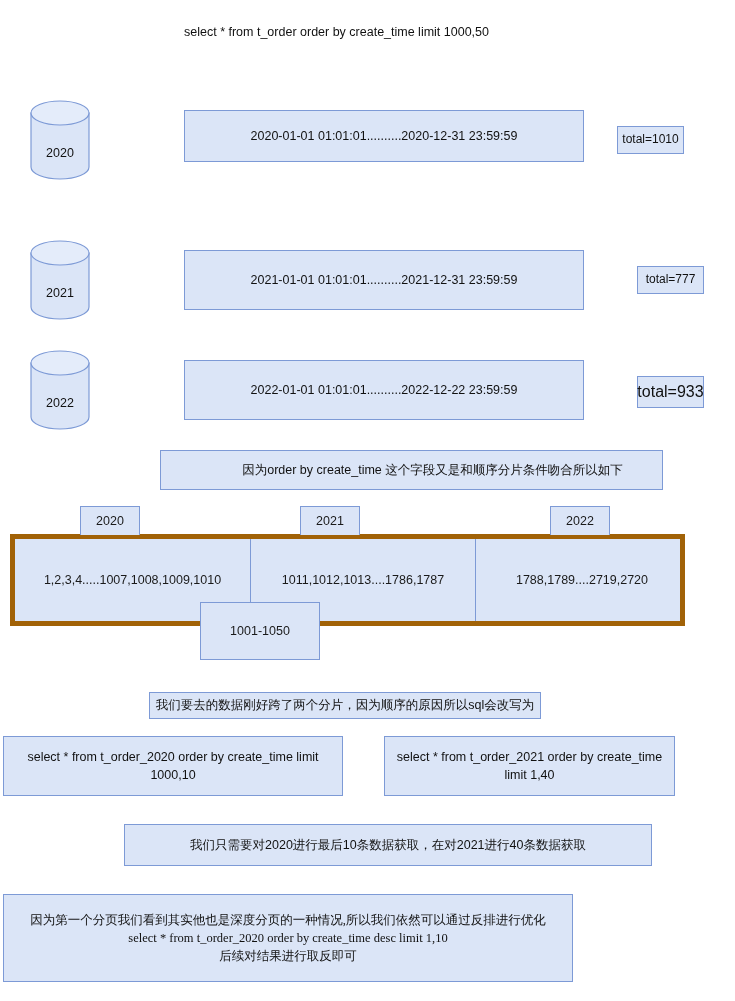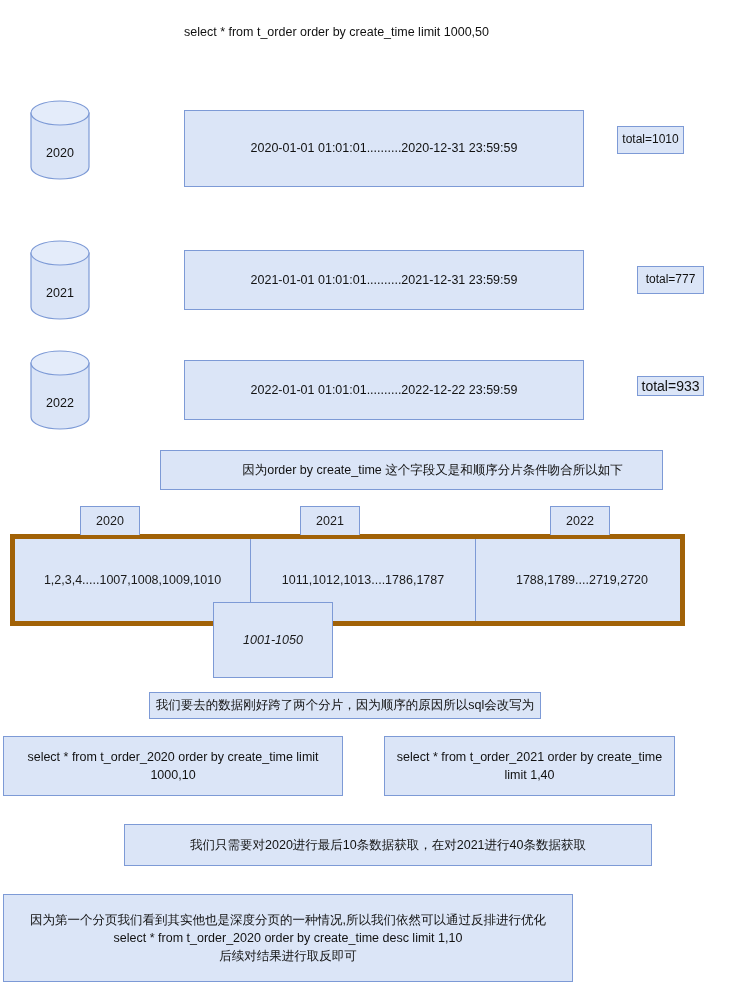--- a/index.html
+++ b/index.html
@@ -87,36 +87,36 @@
   .overlap {
     background: #dbe5f7;
     border: 1px solid #7d9ad6;
     display: flex;
     align-items: center;
     justify-content: center;
     font-size: 12.5px;
     z-index: 4;
   }
   .multiline { flex-direction: column; }
-  .multiline > div { width: 100%; }
+  .multiline > div { width: 100%; font-family: Liberation Serif, serif; }
 </style>
 </head>
 <body>
 
 <div class="abs title" style="left:184px; top:25px;">select * from t_order order by create_time limit 1000,50</div>
 
 <div class="cyl abs" style="left:30px; top:100px; width:60px; height:80px;">
   <svg width="60" height="80" viewBox="0 0 60 80" aria-hidden="true">
     <path d="M1,13 L1,67 A29,12 0 0 0 59,67 L59,13 Z" fill="#dbe5f7" stroke="#7d9ad6" stroke-width="1.2"></path>
     <ellipse cx="30" cy="13" rx="29" ry="12" fill="#e4ecfa" stroke="#7d9ad6" stroke-width="1.2"></ellipse>
   </svg>
   <span class="cyl-label" style="top:46px;">2020</span>
 </div>
 
-<div class="abs box" style="left:184px; top:110px; width:400px; height:77px;">2020-01-01 01:01:01..........2020-12-31 23:59:59</div>
+<div class="abs box" style="left:184px; top:110px; width:400px; height:52px;">2020-01-01 01:01:01..........2020-12-31 23:59:59</div>
 
 <div class="abs box" style="left:617px; top:126px; width:67px; height:28px; font-size:12px;">total=1010</div>
 
 <div class="cyl abs" style="left:30px; top:240px; width:60px; height:80px;">
   <svg width="60" height="80" viewBox="0 0 60 80" aria-hidden="true">
     <path d="M1,13 L1,67 A29,12 0 0 0 59,67 L59,13 Z" fill="#dbe5f7" stroke="#7d9ad6" stroke-width="1.2"></path>
     <ellipse cx="30" cy="13" rx="29" ry="12" fill="#e4ecfa" stroke="#7d9ad6" stroke-width="1.2"></ellipse>
   </svg>
   <span class="cyl-label" style="top:46px;">2021</span>
 </div>
@@ -128,37 +128,37 @@
 <div class="cyl abs" style="left:30px; top:350px; width:60px; height:80px;">
   <svg width="60" height="80" viewBox="0 0 60 80" aria-hidden="true">
     <path d="M1,13 L1,67 A29,12 0 0 0 59,67 L59,13 Z" fill="#dbe5f7" stroke="#7d9ad6" stroke-width="1.2"></path>
     <ellipse cx="30" cy="13" rx="29" ry="12" fill="#e4ecfa" stroke="#7d9ad6" stroke-width="1.2"></ellipse>
   </svg>
   <span class="cyl-label" style="top:46px;">2022</span>
 </div>
 
 <div class="abs box" style="left:184px; top:360px; width:400px; height:60px;">2022-01-01 01:01:01..........2022-12-22 23:59:59</div>
 
-<div class="abs box" style="left:637px; top:376px; width:67px; height:20px; font-size:14px;">total=933</div>
+<div class="abs box" style="left:637px; top:376px; width:67px; height:32px; font-size:16px;">total=933</div>
 
 <div class="abs box" style="left:160px; top:450px; width:503px; height:40px;padding-left:42px;">因为order by create_time 这个字段又是和顺序分片条件吻合所以如下</div>
 
 <div class="abs part-tab" style="left:80px; top:506px; width:60px; height:29px;">2020</div>
 <div class="abs part-tab" style="left:300px; top:506px; width:60px; height:29px;">2021</div>
 <div class="abs part-tab" style="left:550px; top:506px; width:60px; height:29px;">2022</div>
 
 <div class="abs part-row" style="left:10px; top:534px; width:675px; height:92px;">
   <div class="part-seg" style="left:0px; width:235px;">1,2,3,4.....1007,1008,1009,1010</div>
   <div class="seg-div" style="left:235px;"></div>
   <div class="part-seg" style="left:236px; width:224px;">1011,1012,1013....1786,1787</div>
   <div class="seg-div" style="left:460px;"></div>
   <div class="part-seg" style="left:461px; width:212px;">1788,1789....2719,2720</div>
 </div>
 
-<div class="abs overlap" style="left:213px; top:602px; width:120px; height:76px;font-style:italic;">1001-1050</div>
+<div class="abs overlap" style="left:200px; top:602px; width:120px; height:58px;">1001-1050</div>
 
 <div class="abs box" style="left:149px; top:692px; width:392px; height:27px;">我们要去的数据刚好跨了两个分片，因为顺序的原因所以sql会改写为</div>
 
 <div class="abs box" style="left:3px; top:736px; width:340px; height:60px;">select * from t_order_2020 order by create_time limit 1000,10</div>
 <div class="abs box" style="left:384px; top:736px; width:291px; height:60px;">select * from t_order_2021 order by create_time limit 1,40</div>
 
 <div class="abs box" style="left:124px; top:824px; width:528px; height:42px;">我们只需要对2020进行最后10条数据获取，在对2021进行40条数据获取</div>
 
 <div class="abs box multiline" style="left:3px; top:894px; width:570px; height:88px;">
   <div>因为第一个分页我们看到其实他也是深度分页的一种情况,所以我们依然可以通过反排进行优化</div>

